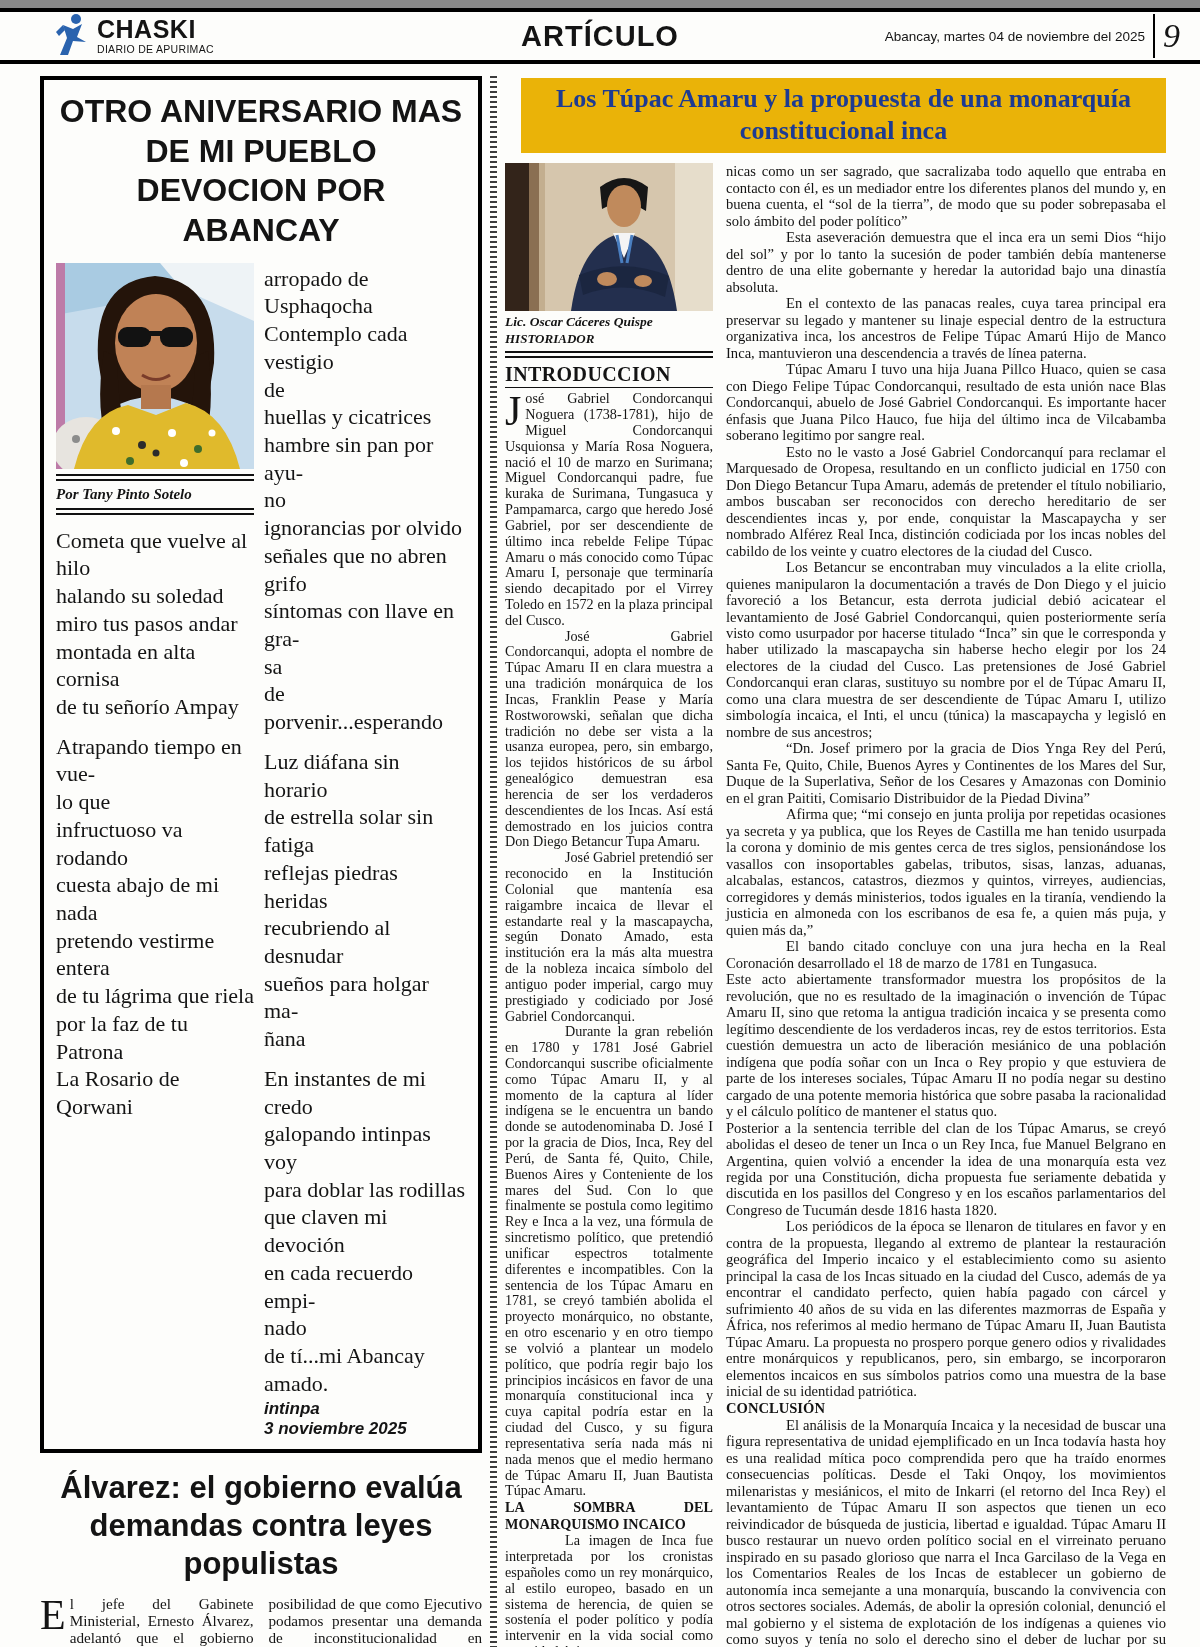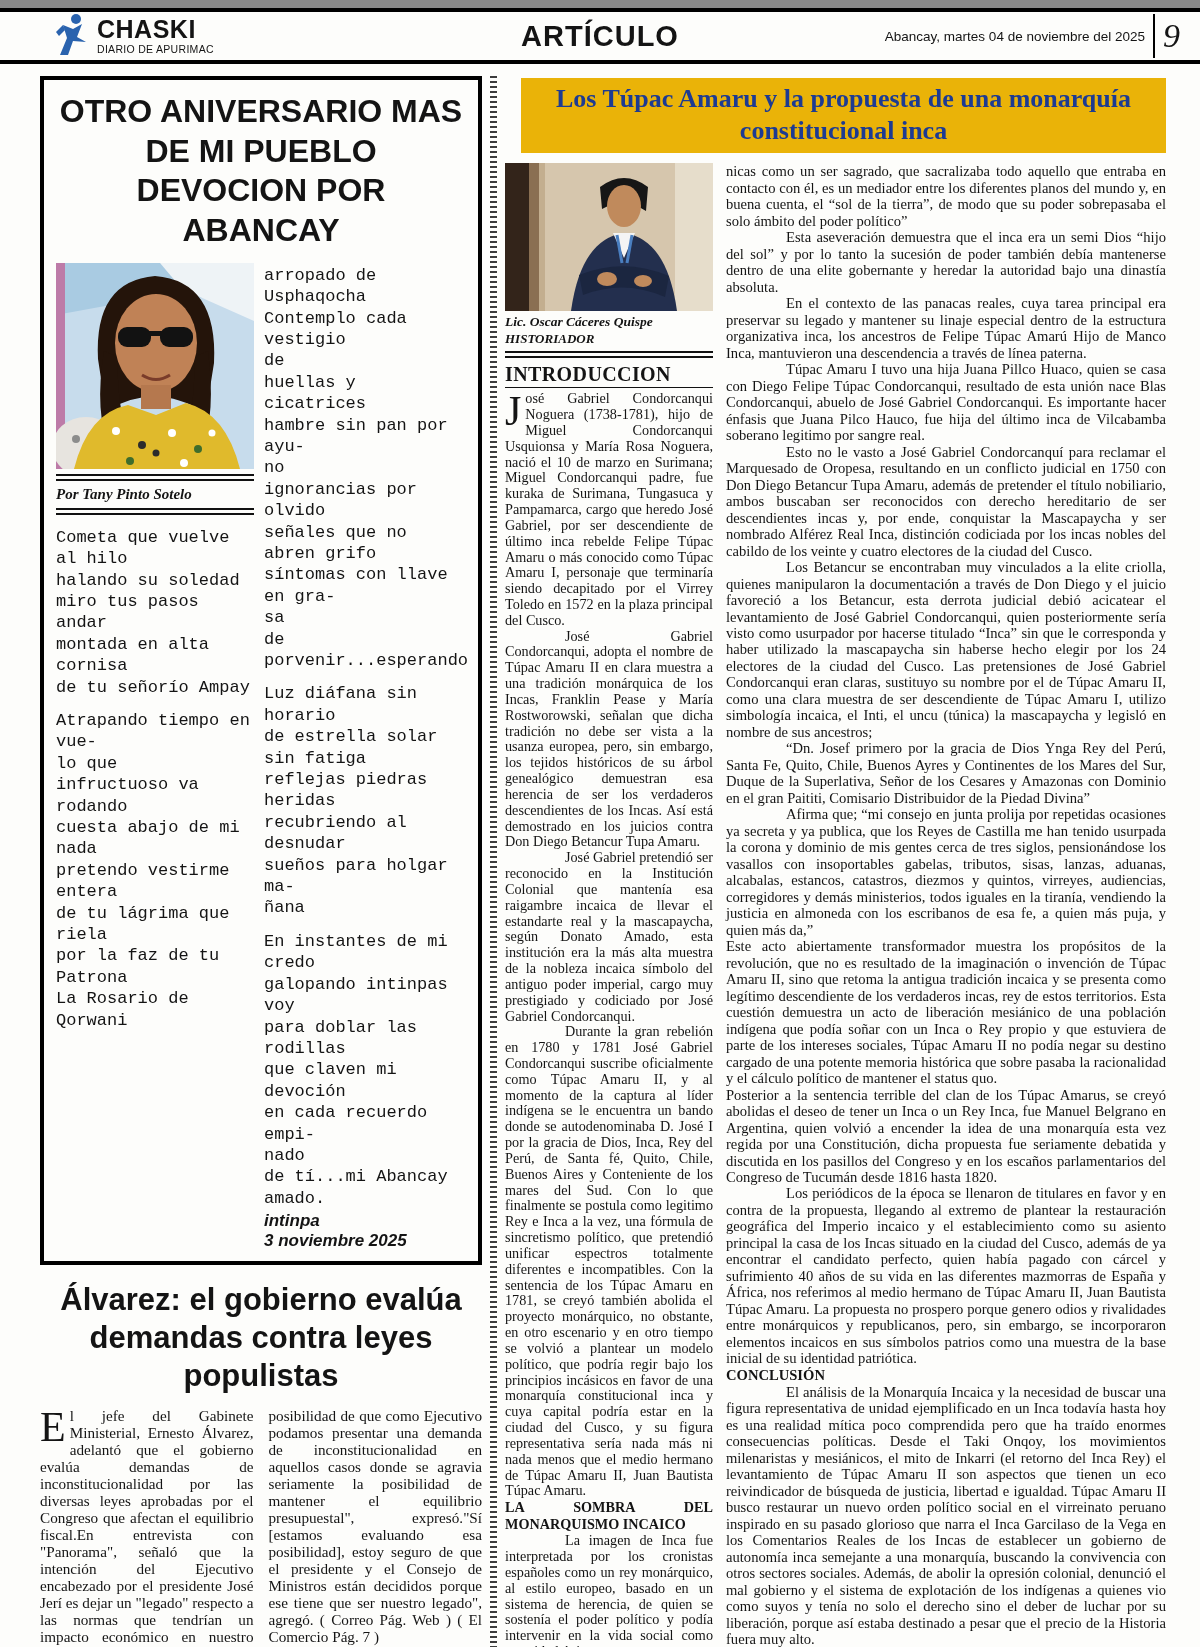--- a/index.html
+++ b/index.html
@@ -29,21 +29,21 @@
   
   .poem-box{border:4px solid #000;padding:8px 12px 10px;box-sizing:border-box;}
   .poem-title{font-family:"Liberation Sans",sans-serif;font-weight:bold;font-size:32px;
               line-height:1.24;text-align:center;margin:4px 2px 12px;}
   .poem-cols{display:flex;gap:10px;}
   .poem-left{width:198px;flex:none;}
   .poem-right{flex:1;min-width:0;}
   .photo-woman{width:198px;height:206px;}
   .rule-double{border-top:2px solid #111;border-bottom:2px solid #111;height:3px;margin:5px 0;}
   .byline{font-family:"Liberation Serif",serif;font-weight:bold;font-style:italic;font-size:15px;margin:2px 0;}
-  .poem-stanza{font-family:Liberation Mono, monospace;font-size:17px;line-height:1.26;
+  .poem-stanza{font-family:Liberation Serif, serif;font-size:22px;line-height:1.26;
                white-space:pre-line;margin:12px 0 0;}
   .poem-right .poem-stanza:first-child{margin-top:2px;}
   .poem-sig{font-family:"Liberation Sans",sans-serif;font-weight:bold;font-style:italic;font-size:17px;margin:2px 0 0;}
   .poem-sigdate{font-family:"Liberation Sans",sans-serif;font-weight:bold;font-style:italic;font-size:17px;margin:0;}
 
   
   .alvarez-title{font-family:"Liberation Sans",sans-serif;font-weight:bold;font-size:31px;
                  line-height:1.22;text-align:center;margin:16px 10px 12px;}
   .alvarez-cols{display:flex;gap:15px;}
   .alvarez-col{flex:1;min-width:0;font-size:15.2px;line-height:1.12;text-align:justify;margin:0;}
@@ -252,20 +252,21 @@
 
         <div class="wide-col">
           <p class="body">nicas como un ser sagrado, que sacralizaba todo aquello que entraba en contacto con él, es un mediador entre los diferentes planos del mundo y, en buena cuenta, el “sol de la tierra”, de modo que su poder sobrepasaba el solo ámbito del poder político”</p>
           <p class="body indent-lg">Esta aseveración demuestra que el inca era un semi Dios “hijo del sol” y por lo tanto la sucesión de poder también debía mantenerse dentro de una elite gobernante y heredar la autoridad bajo una dinastía absoluta.</p>
           <p class="body indent-lg">En el contexto de las panacas reales, cuya tarea principal era preservar su legado y mantener su linaje especial dentro de la estructura organizativa inca, los ancestros de Felipe Túpac Amarú Hijo de Manco Inca, mantuvieron una descendencia a través de línea paterna.</p>
           <p class="body indent-lg">Túpac Amaru I tuvo una hija Juana Pillco Huaco, quien se casa con Diego Felipe Túpac Condorcanqui, resultado de esta unión nace Blas Condorcanqui, abuelo de José Gabriel Condorcanqui. Es importante hacer énfasis que Juana Pilco Hauco, fue hija del último inca de Vilcabamba soberano legitimo por sangre real.</p>
           <p class="body indent-lg">Esto no le vasto a José Gabriel Condorcanquí para reclamar el Marquesado de Oropesa, resultando en un conflicto judicial en 1750 con Don Diego Betancur Tupa Amaru, además de pretender el título nobiliario, ambos buscaban ser reconocidos con derecho hereditario de ser descendientes incas y, por ende, conquistar la Mascapaycha y ser nombrado Alférez Real Inca, distinción codiciada por los incas nobles del cabildo de los veinte y cuatro electores de la ciudad del Cusco.</p>
           <p class="body indent-lg">Los Betancur se encontraban muy vinculados a la elite criolla, quienes manipularon la documentación a través de Don Diego y el juicio favoreció a los Betancur, esta derrota judicial debió acicatear el levantamiento de José Gabriel Condorcanqui, quien posteriormente sería visto como usurpador por hacerse titulado “Inca” sin que le corresponda y haber utilizado la mascapaycha sin haberse hecho elegir por los 24 electores de la ciudad del Cusco.   Las pretensiones de José Gabriel Condorcanqui eran claras, sustituyo su nombre por el de Túpac Amaru II, como una clara muestra de ser descendiente de Túpac Amaru I, utilizo simbología incaica, el Inti, el uncu (túnica) la mascapaycha y legisló en nombre de sus ancestros;</p>
           <p class="body indent-lg">“Dn. Josef primero por la gracia de Dios Ynga Rey del Perú, Santa Fe, Quito, Chile, Buenos Ayres y Continentes de los Mares del Sur, Duque de la Superlativa, Señor de los Cesares y Amazonas con Dominio en el gran Paititi, Comisario Distribuidor de la Piedad Divina”</p>
           <p class="body indent-lg">Afirma que; “mi consejo en junta prolija por repetidas ocasiones ya secreta y ya publica, que los Reyes de Castilla me han tenido usurpada la corona y dominio de mis gentes cerca de tres siglos, pensionándose los vasallos con insoportables gabelas, tributos, sisas, lanzas, aduanas, alcabalas, estancos, catastros, diezmos y quintos, virreyes, audiencias, corregidores y demás ministerios, todos iguales en la tiranía, vendiendo la justicia en almoneda con los escribanos de esa fe, a quien más puja, y quien más da,”</p>
+          <p class="body indent-lg">El bando citado concluye con una jura hecha en la Real Coronación desarrollado el 18 de marzo de 1781 en Tungasuca.</p>
           <p class="body">Este acto abiertamente transformador muestra los propósitos de la revolución, que no es resultado de la imaginación o invención de Túpac Amaru II, sino que retoma la antigua tradición incaica y se presenta como legítimo descendiente de los verdaderos incas, rey de estos territorios.    Esta cuestión demuestra un acto de liberación mesiánico de una población indígena que podía soñar con un Inca o Rey propio y que estuviera de parte de los intereses sociales, Túpac Amaru II no podía negar su destino cargado de una potente memoria histórica que sobre pasaba la racionalidad y el cálculo político de mantener el status quo.</p>
           <p class="body">Posterior a la sentencia terrible del clan de los Túpac Amarus, se creyó abolidas el deseo de tener un Inca o un Rey Inca, fue Manuel Belgrano en Argentina, quien volvió a encender la idea de una monarquía esta vez regida por una Constitución, dicha propuesta fue seriamente debatida y discutida en los pasillos del Congreso y en los escaños parlamentarios del Congreso de Tucumán desde 1816 hasta 1820.</p>
           <p class="body indent-lg">Los periódicos de la época se llenaron de titulares en favor y en contra de la propuesta, llegando al extremo de plantear la restauración geográfica del Imperio incaico y el establecimiento como su asiento principal la casa de los Incas situado en la ciudad del Cusco, además de ya encontrar el candidato perfecto, quien había pagado con cárcel y sufrimiento 40 años de su vida en las diferentes mazmorras de España y África, nos referimos al medio hermano de Túpac Amaru II, Juan Bautista Túpac Amaru.   La propuesta no prospero porque genero odios y rivalidades entre monárquicos y republicanos, pero, sin embargo, se incorporaron elementos incaicos en sus símbolos patrios como una muestra de la base inicial de su identidad patriótica.</p>
           <h4 class="subhead">CONCLUSIÓN</h4>
           <p class="body indent-lg">El análisis de la Monarquía Incaica y la necesidad de buscar una figura representativa de unidad ejemplificado en un Inca todavía hasta hoy es una realidad mítica poco comprendida pero que ha traído enormes consecuencias políticas. Desde el Taki Onqoy, los movimientos milenaristas y mesiánicos, el mito de Inkarri (el retorno del Inca Rey) el levantamiento de Túpac Amaru II son aspectos que tienen un eco reivindicador de búsqueda de justicia, libertad e igualdad. Túpac Amaru II busco restaurar un nuevo orden político social en el virreinato peruano inspirado en su pasado glorioso que narra el Inca Garcilaso de la Vega en los Comentarios Reales de los Incas de establecer un gobierno de autonomía inca semejante a una monarquía, buscando la convivencia con otros sectores sociales.  Además, de abolir la opresión colonial, denunció el mal gobierno y el sistema de explotación de los indígenas a quienes vio como suyos y tenía no solo el derecho sino el deber de luchar por su liberación, porque así estaba destinado a pesar que el precio de la Historia fuera muy alto.</p>
         </div>
 
       </div>
     </div>
   </div>

